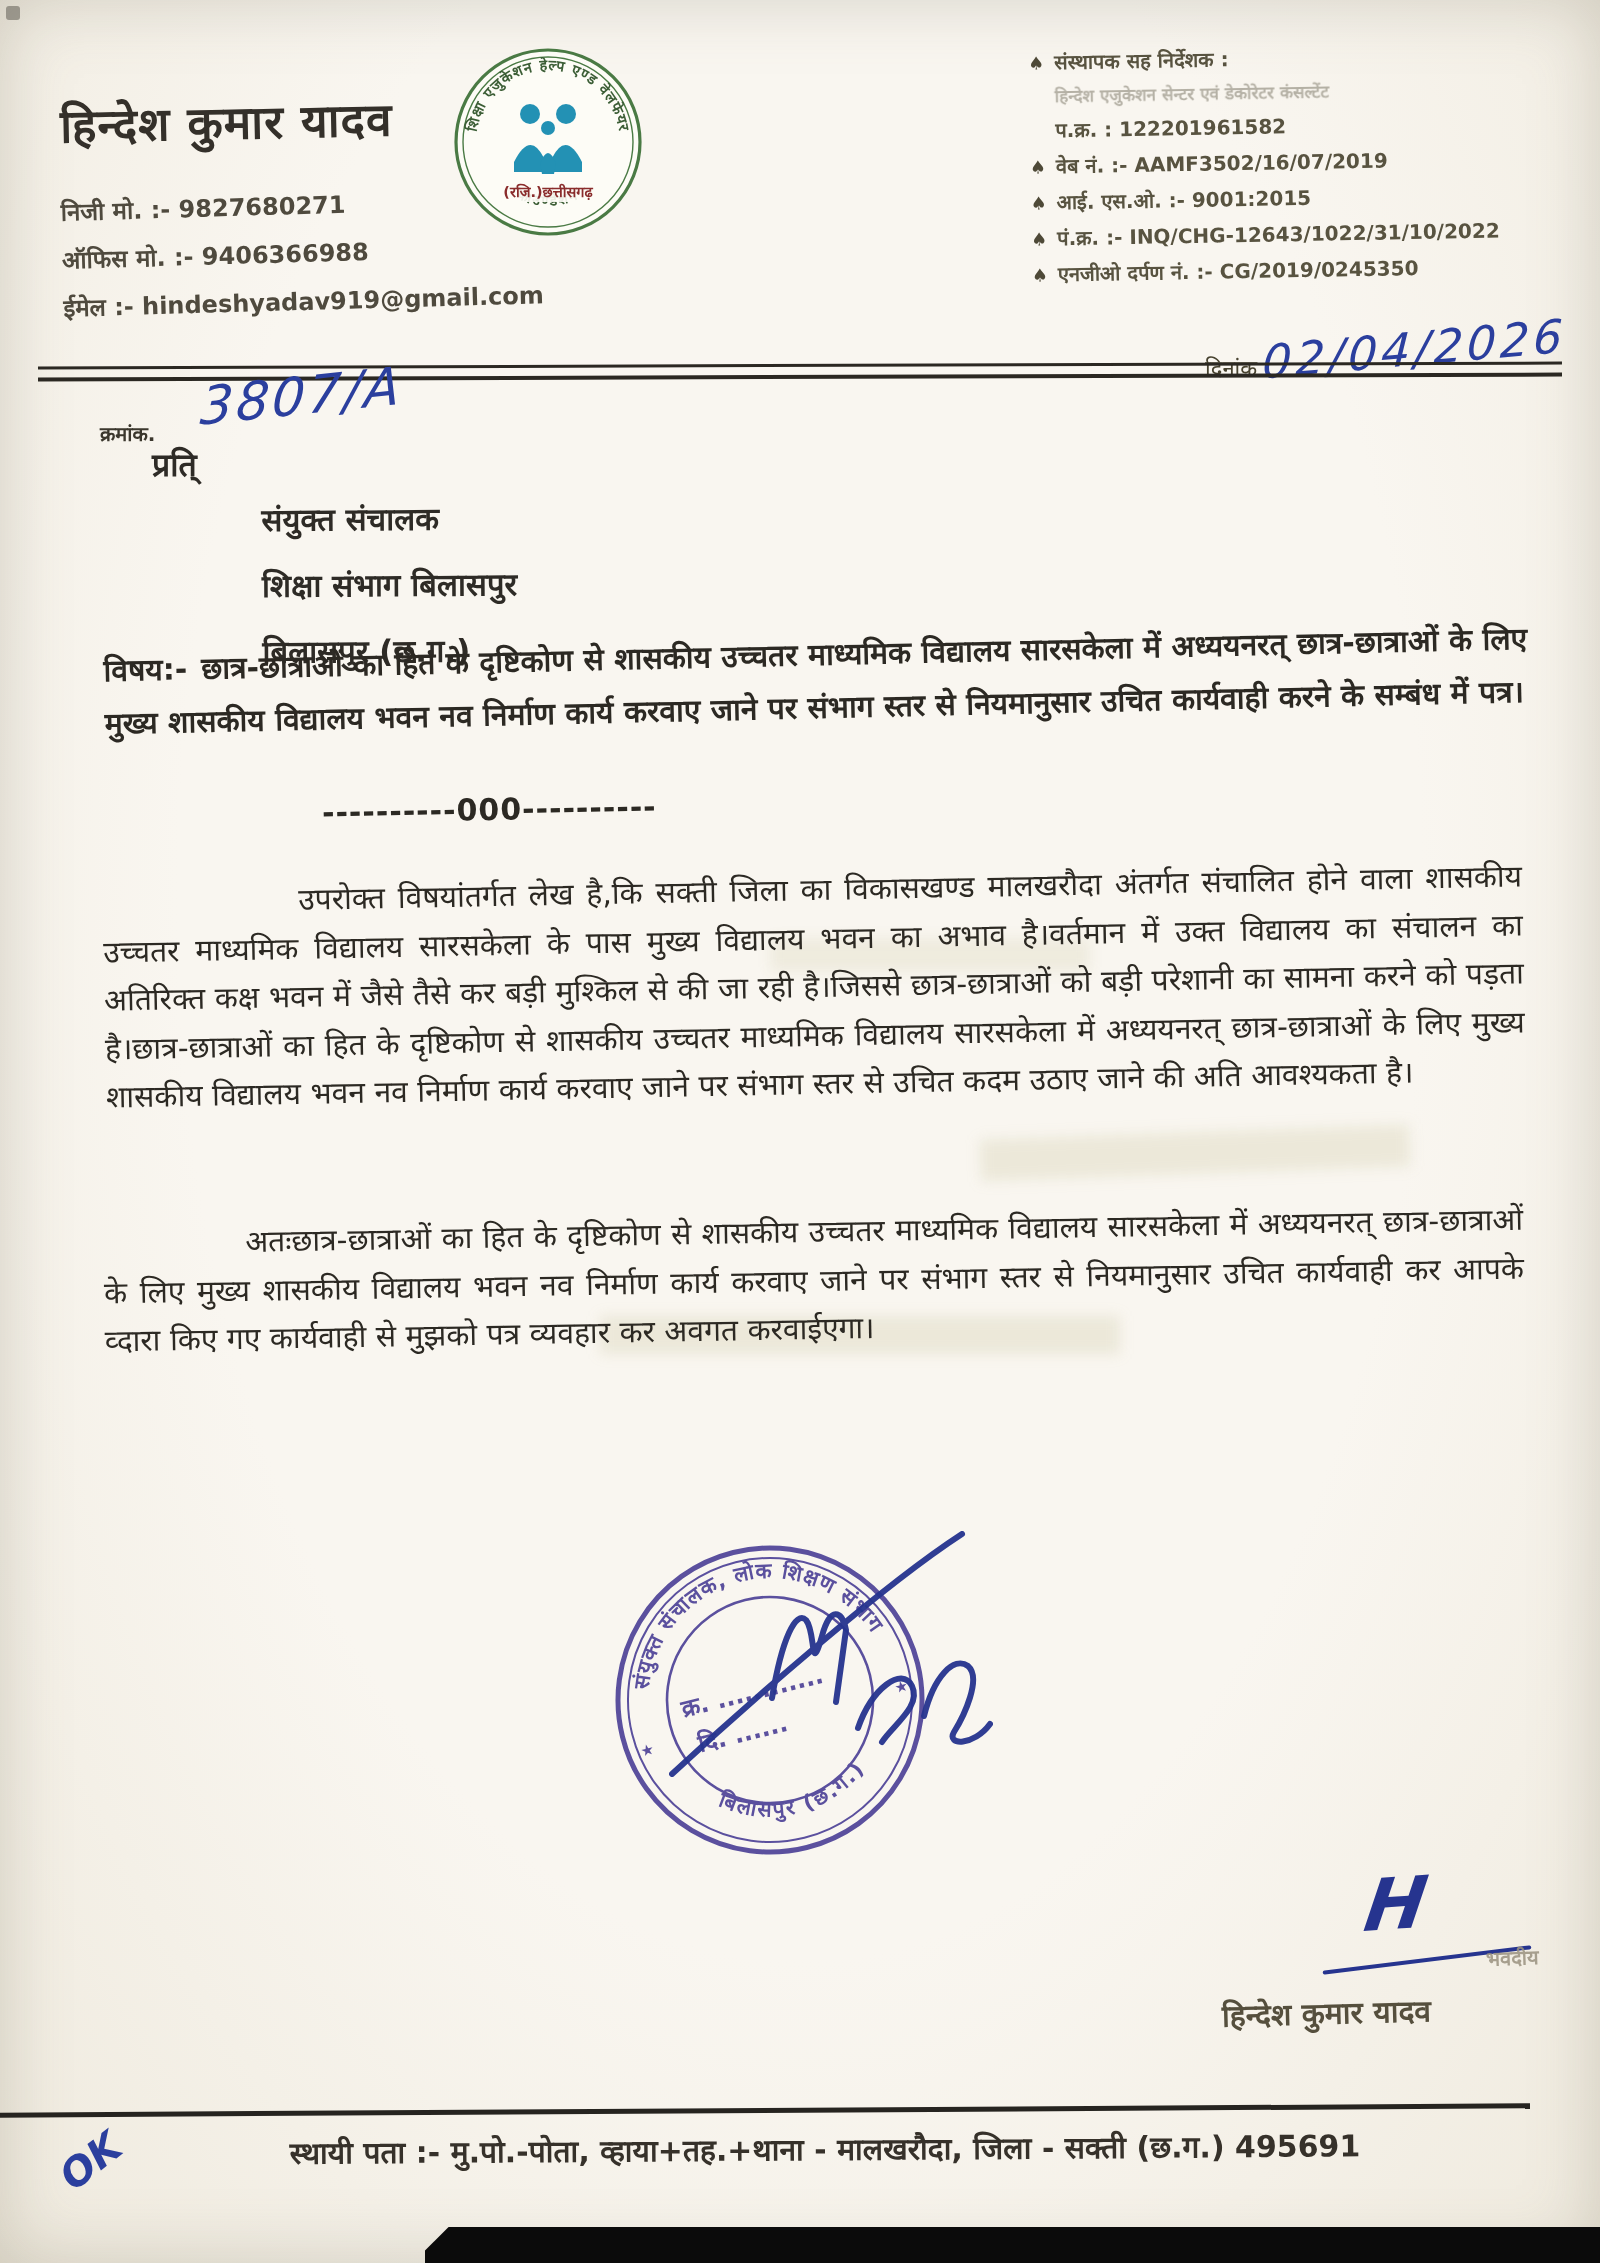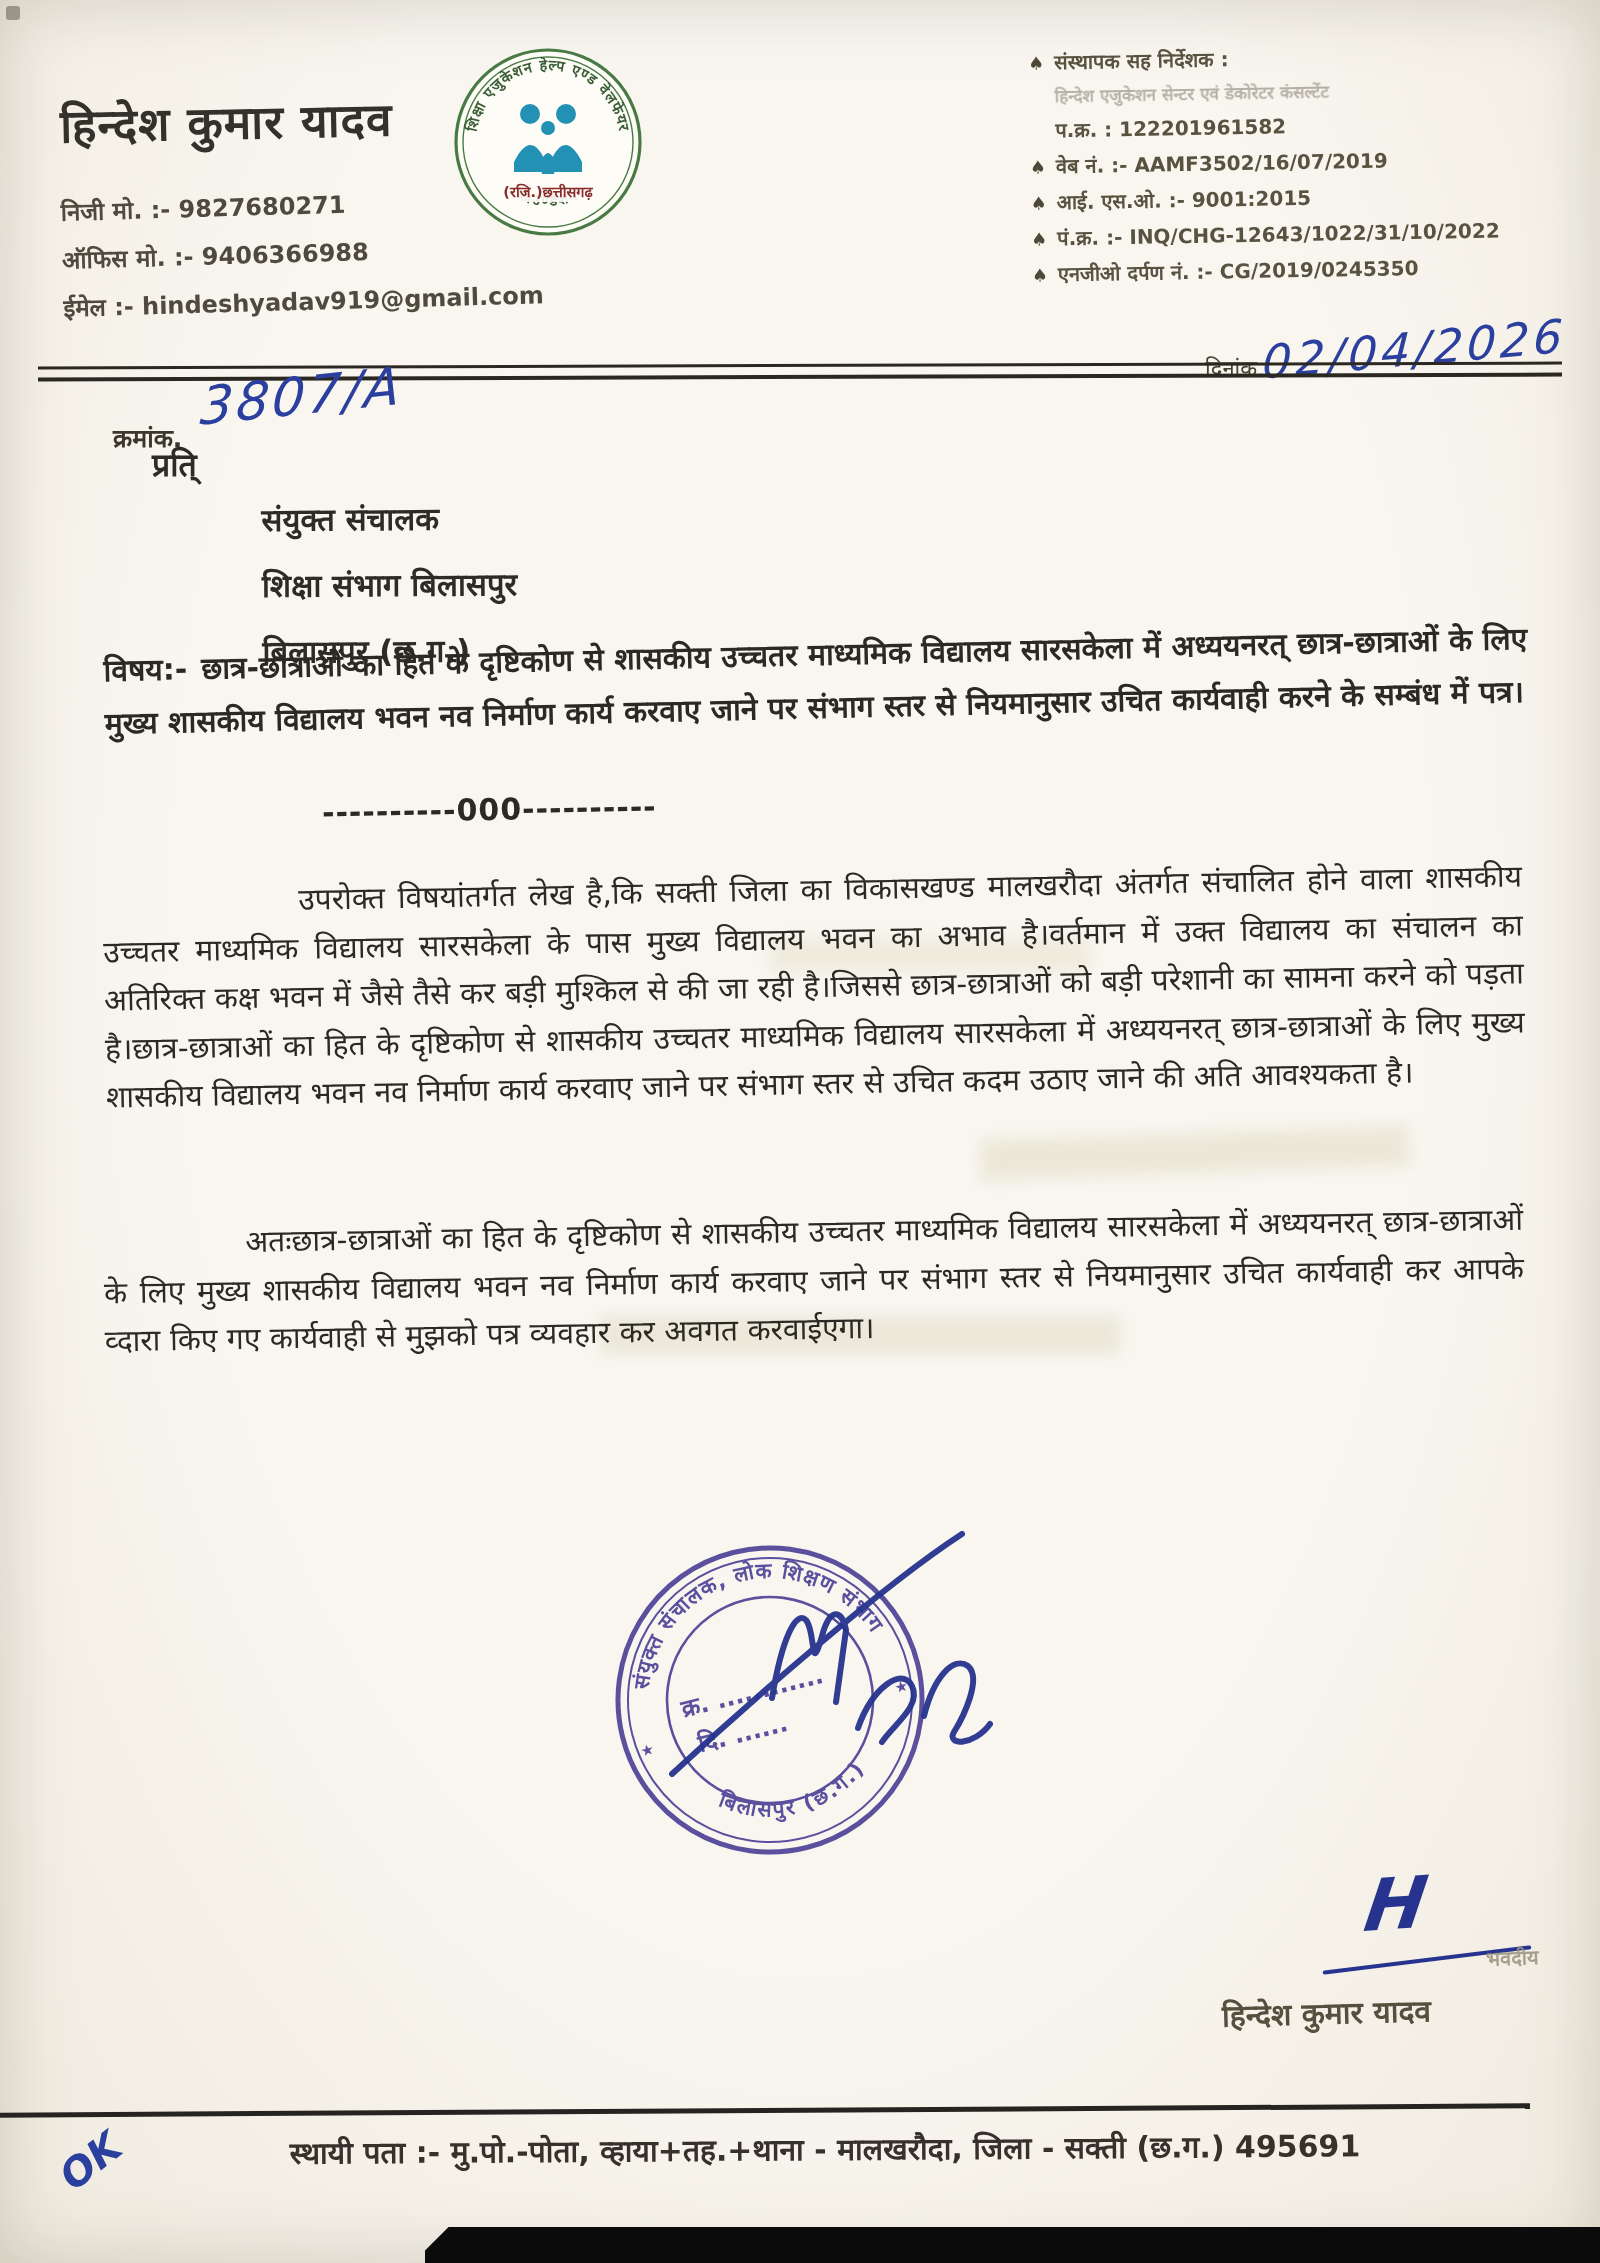--- a/index.html
+++ b/index.html
@@ -24,21 +24,21 @@
     color:#585340;margin-bottom:9px;white-space:nowrap;}
   .hr-row .spade{width:26px;font-size:18px;color:#4e4937;}
   .hr-sub{margin-left:26px;}
   .hr-faint{opacity:.42;filter:blur(.4px);font-size:17px;}
   
   .date-label{left:1205px;top:352px;font-size:22px;font-weight:400;color:#47422f;}
   .date-value{left:1262px;top:322px;font-size:46px;color:#2b3f9e;
     font-style:italic;transform:rotate(-5deg) skewX(-8deg);letter-spacing:4px;white-space:nowrap;}
   .rule-top{left:38px;top:364px;width:1524px;height:8px;
     border-top:3px solid #2b2822;border-bottom:4px solid #2b2822;transform:rotate(-.18deg);}
-  .serial-label{left:113px;top:420px;font-size:25px;font-weight:700;color:#3b372d;}
+  .serial-label{left:100px;top:420px;font-size:20px;font-weight:700;color:#3b372d;}
   .serial-value{left:200px;top:366px;font-size:52px;color:#2b3f9e;font-style:italic;
     transform:rotate(-6deg) skewX(-10deg);letter-spacing:3px;}
   
   .salutation{left:152px;top:442px;font-size:32px;font-weight:600;text-align:center;}
   .recipient{left:262px;top:486px;font-size:31px;font-weight:600;line-height:66px;
     transform:rotate(-.4deg);white-space:nowrap;}
   
   .subject{left:104px;top:628px;width:1424px;font-size:30px;font-weight:600;
     line-height:53px;text-align:justify;transform:rotate(-1.3deg);color:#2c2923;}
   .subject .sub-label{font-weight:700;padding-right:14px;}

